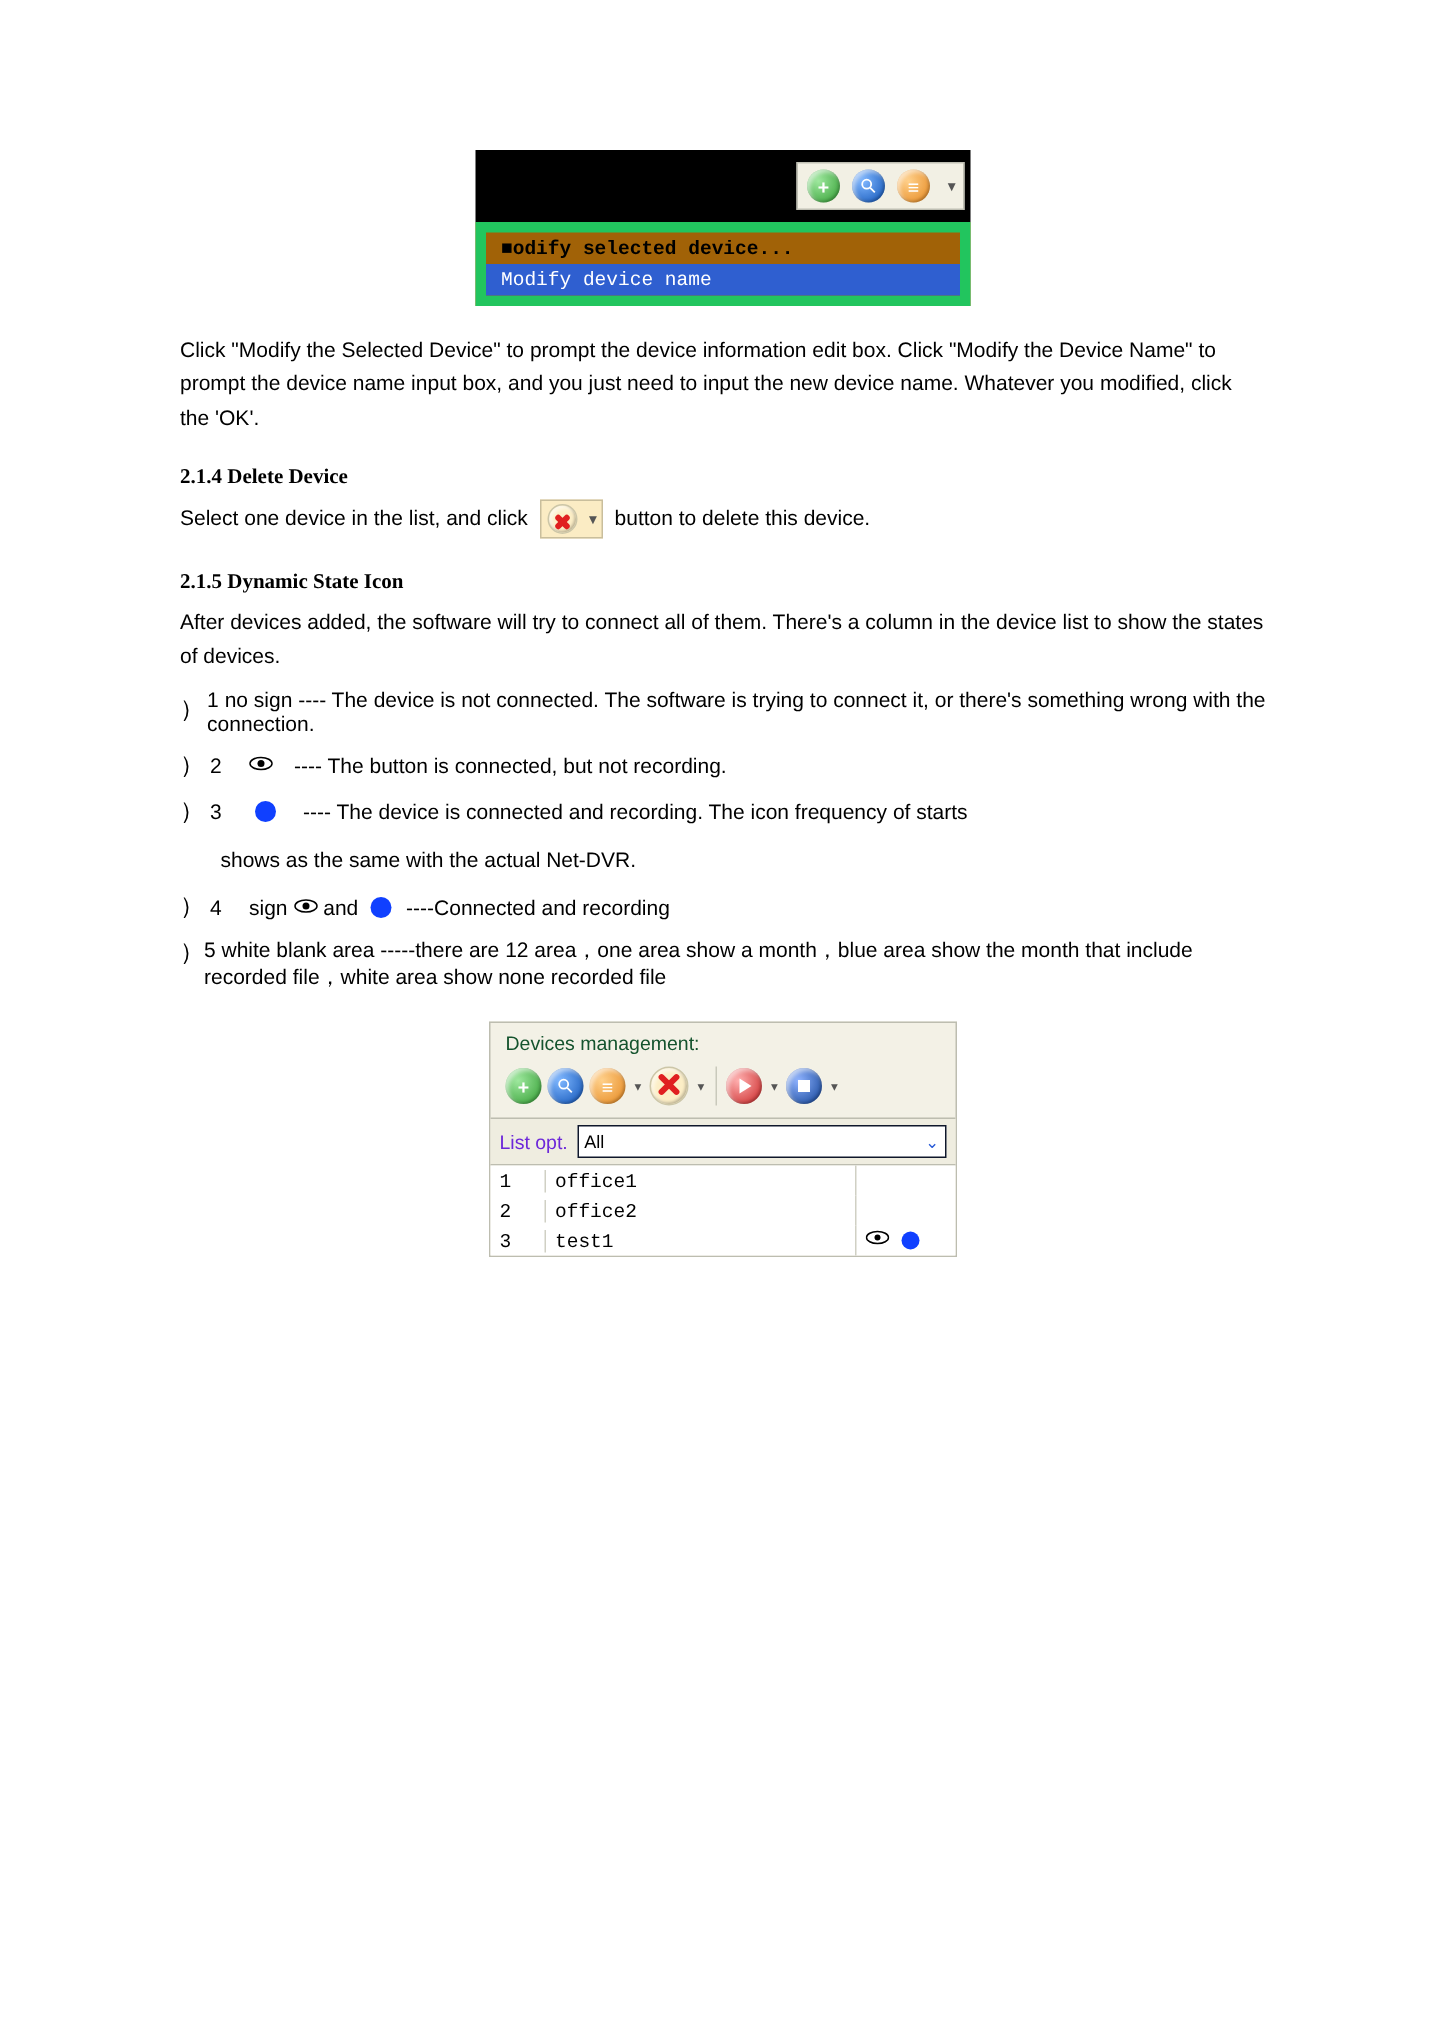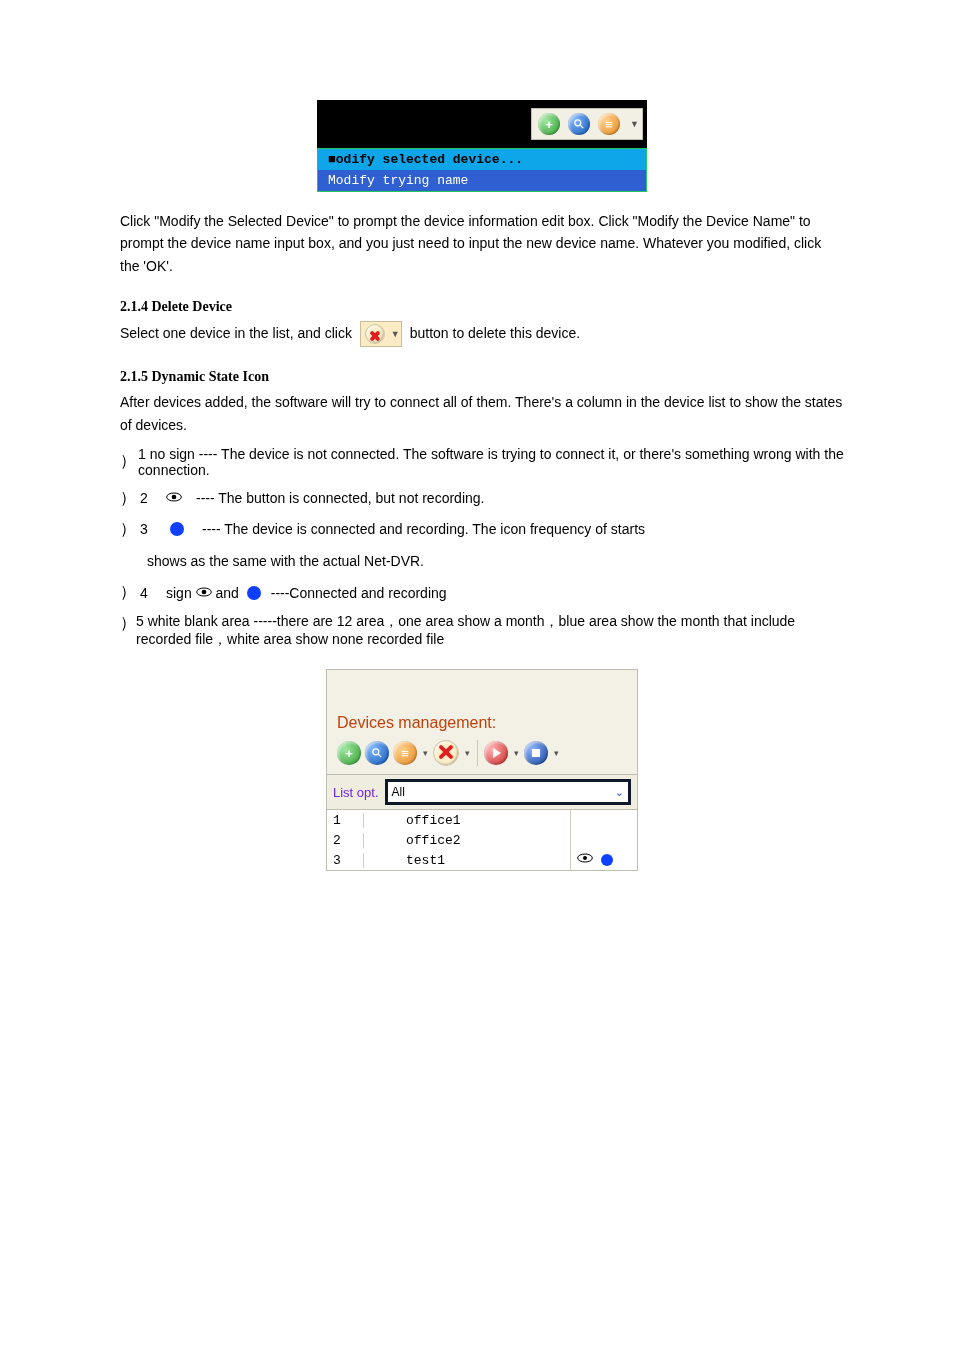--- a/index.html
+++ b/index.html
@@ -80,22 +80,22 @@
     width: 8px; height: 8px;
     background: #fff;
   }
   .caret {
     width: 6px;
     font-size: 9px;
     color: #555;
     padding-left: 2px;
   }
   .img1-menu {
-    border: 1px solid #22c55e;
-    background: #0ea5e9;
+    border: 7px solid #22c55e;
+    background: #a16207;
     font-family: "Courier New", monospace;
     font-size: 13px;
   }
   .img1-menu-row {
     padding: 3px 10px;
   }
   .img1-menu-row.bold { font-weight: bold; color:#000; }
   .img1-menu-row.sel {
     background: #2f5fd0;
     color: #fff;
@@ -141,24 +141,23 @@
 
   
   .img2-wrap {
     width: 310px;
     margin: 20px auto 0 auto;
     border: 1px solid #bdbdb0;
     background: #f3f1e6;
     font-family: Arial, sans-serif;
   }
   .img2-fieldset-label {
-    color: #c2410c;
-    font-size: 16px;
+    color: #14532d;
+    font-size: 13px;
     padding: 6px 10px 4px 10px;
-    margin-top: 38px;
   }
   .img2-toolbar {
     display: flex;
     align-items: center;
     gap: 4px;
     padding: 4px 8px 8px 10px;
   }
   .img2-toolbar .ico { width: 24px; height: 24px; }
   .img2-toolbar .sep {
     width: 1px; height: 26px;
@@ -174,21 +173,21 @@
     padding: 4px 6px;
     font-size: 13px;
   }
   .img2-listopt-label { color: #6d28d9; margin-right: 6px; }
   .img2-select {
     flex: 1;
     display: flex;
     align-items: center;
     justify-content: space-between;
     background: #fff;
-    border: 3px solid #0f172a;
+    border: 1px solid #0f172a;
     height: 20px;
     padding: 0 4px;
     font-size: 12px;
   }
   .img2-select-arrow {
     color: #2a5bd7;
     font-size: 11px;
   }
   .img2-rows {
     background: #fff;
@@ -201,21 +200,20 @@
     height: 20px;
   }
   .img2-row-idx {
     width: 30px;
     padding-left: 6px;
     border-right: 1px solid #d0d0c4;
   }
   .img2-row-name {
     flex: 1;
     padding-left: 6px;
-    margin-left: 36px;
   }
   .img2-row-icons {
     width: 60px;
     display: flex;
     align-items: center;
     gap: 4px;
     border-left: 1px solid #d0d0c4;
     padding-left: 6px;
     height: 100%;
   }
@@ -234,21 +232,21 @@
               <circle cx="8" cy="8" r="5" fill="none" stroke="#fff" stroke-width="2"></circle>
               <line x1="12" y1="12" x2="17" y2="17" stroke="#fff" stroke-width="2"></line>
             </svg>
       </span>
       <span class="ico ico-orange">≡</span>
       <span class="caret">▼</span>
     </div>
   </div>
   <div class="img1-menu">
     <div class="img1-menu-row bold">■odify selected device...</div>
-    <div class="img1-menu-row sel">Modify trying name</div>
+    <div class="img1-menu-row sel">Modify device name</div>
   </div>
 </div>
 
 <p class="body-text">Click "Modify the Selected Device" to prompt the device information edit box. Click "Modify the Device Name" to prompt the device name input box, and you just need to input the new device name. Whatever you modified, click the 'OK'.</p>
 
 <p class="section-title">2.1.4 Delete Device</p>
 <p class="body-text">
   <span>Select one device in the list, and click </span>
   <span class="inline-icon-box">
     <span class="ico ico-red-x"></span>

